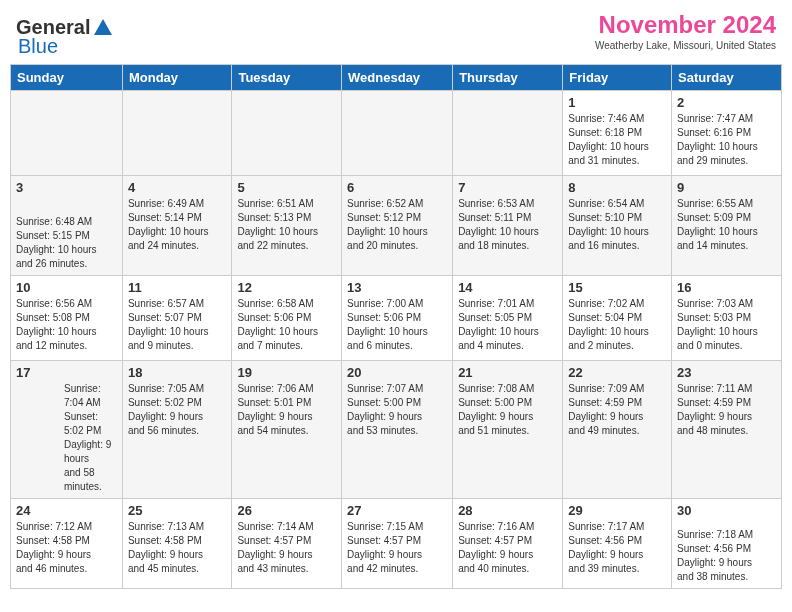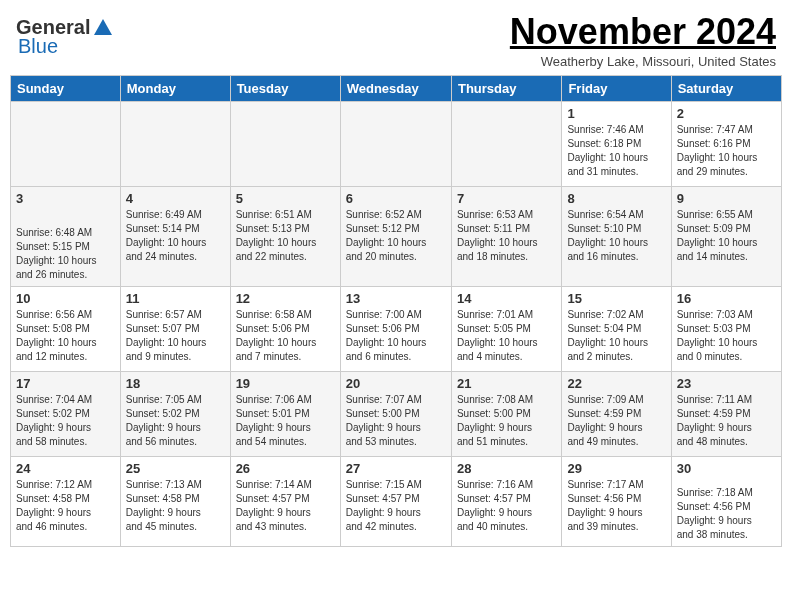--- a/index.html
+++ b/index.html
@@ -18,28 +18,27 @@
     .logo {
       display: flex;
       flex-direction: column;
       align-items: flex-start;
       padding-top: 4px;
     }
     .title-section {
       text-align: right;
     }
     .month-title {
-      font-size: 36px;
+      font-size: 24px;
       font-weight: bold;
-      color: #000000;
+      color: #ec4899;
       line-height: 1.1;
-      text-decoration: underline;
     }
     .subtitle {
-      font-size: 13px;
+      font-size: 10px;
       color: #444;
       margin-top: 2px;
     }
     .calendar {
       width: 100%;
       border-collapse: collapse;
       padding: 0 10px;
     }
     .calendar-wrapper {
       padding: 0 10px 10px 10px;
@@ -241,21 +240,21 @@
             <span class="day-number">16</span>
             <div class="day-info" style="white-space: pre-line;">Sunrise: 7:03 AM
 Sunset: 5:03 PM
 Daylight: 10 hours
 and 0 minutes.</div>
           </td>
         </tr>
         <tr>
           <td>
             <span class="day-number">17</span>
-            <div class="day-info" style="white-space: pre-line;">Sunrise: 7:04 AM
+            <div class="day-info" style="white-space: pre-line; margin-left: 48px;">Sunrise: 7:04 AM
 Sunset: 5:02 PM
 Daylight: 9 hours
 and 58 minutes.</div>
           </td>
           <td>
             <span class="day-number">18</span>
             <div class="day-info" style="white-space: pre-line;">Sunrise: 7:05 AM
 Sunset: 5:02 PM
 Daylight: 9 hours
 and 56 minutes.</div>

